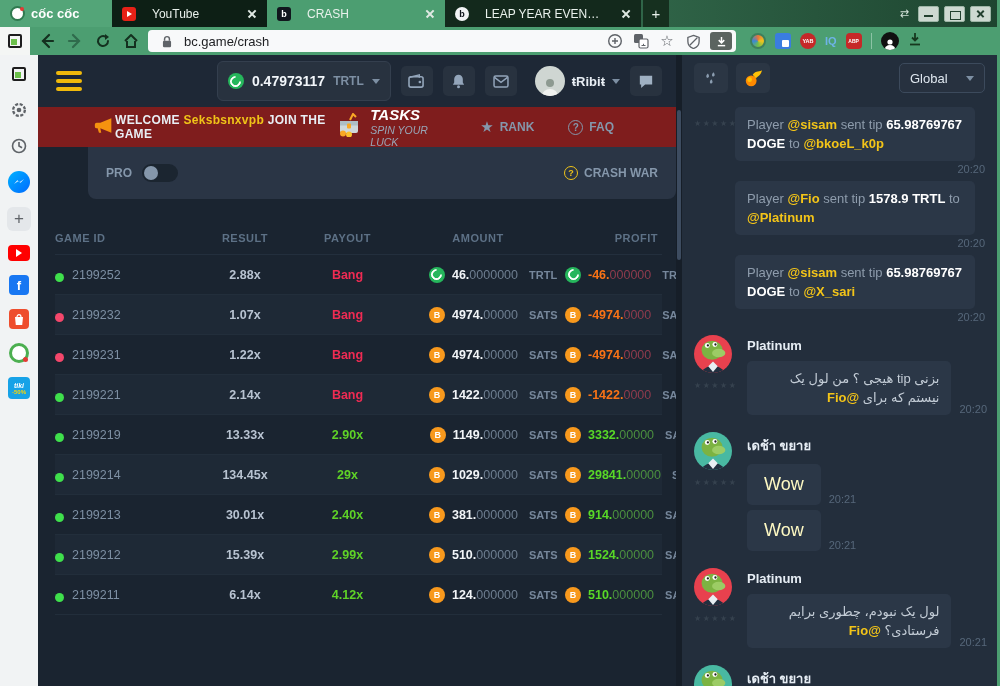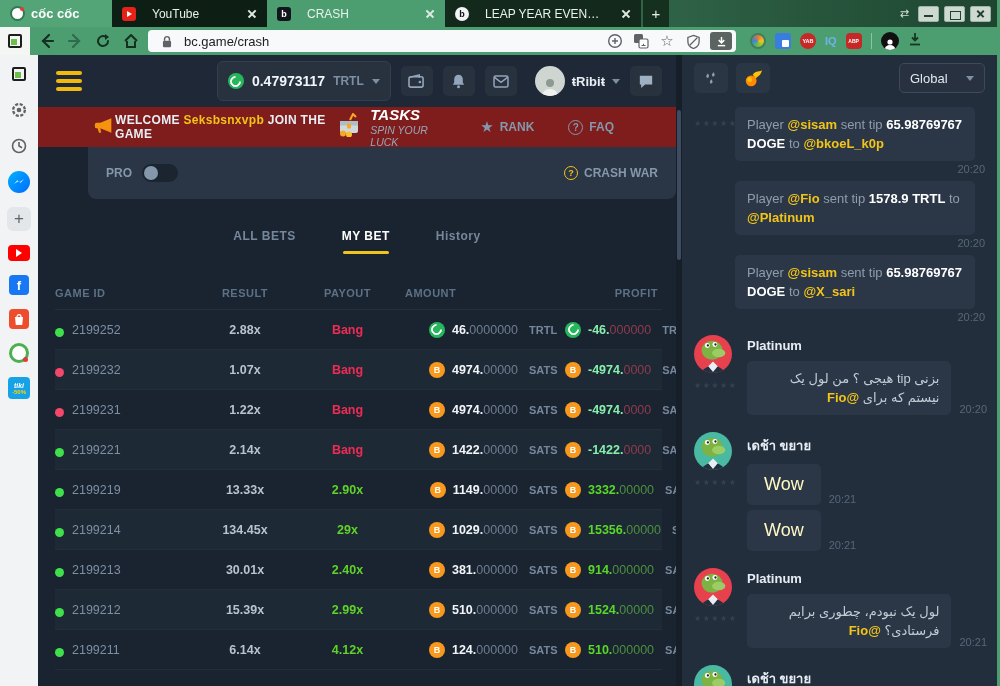--- a/index.html
+++ b/index.html
@@ -112,34 +112,34 @@
   .q-yellow { width:14px; height:14px; border-radius:50%; border:1.5px solid #f0c418; color:#f0c418; font-size:9px; font-weight:700; display:flex; align-items:center; justify-content:center; }
 
   .bets-tabs { margin-top:30px; display:flex; justify-content:center; gap:46px; flex:none; }
   .btab { font-size:12px; font-weight:700; color:#76879b; letter-spacing:.5px; padding-bottom:11px; position:relative; cursor:pointer; }
   .btab.active { color:#fff; }
   .btab.active:after { content:""; position:absolute; left:50%; transform:translateX(-50%); bottom:0; width:46px; height:3px; background:#f0c418; border-radius:2px; }
 
   .bets-table { margin-top:22px; padding:0 14px 0 17px; flex:1; overflow:hidden; }
   .thead,.trow { display:grid; grid-template-columns:145px 90px 115px 160px 1fr; align-items:center; }
   .thead { height:34px; font-size:11px; font-weight:700; color:#5d7186; letter-spacing:.5px; border-bottom:1px solid #232f3d; }
-  .h-id{ text-align:left; } .h-result,.h-payout{ text-align:center; } .h-amount{ text-align:left; padding-right:14px; } .h-profit{ text-align:right; padding-right:4px; }
+  .h-id{ text-align:left; } .h-result,.h-payout{ text-align:center; } .h-amount{ text-align:center; padding-right:14px; } .h-profit{ text-align:right; padding-right:4px; }
   .trow { height:40px; font-size:12.5px; border-bottom:1px solid #222e3b; }
   .trow.alt { background:#1e2936; }
   .c-id { display:flex; align-items:flex-end; gap:8px; color:#7d8fa3; }
   .dot { width:9px; height:9px; border-radius:50%; flex:none; }
   .dot.green { background:#3fe04c; } .dot.pink { background:#f4476b; }
   .c-result { text-align:center; color:#b8c3d1; font-weight:700; }
   .c-payout { text-align:center; font-weight:700; }
   .c-payout.bang { color:#ef2b53; } .c-payout.win { color:#5fd327; }
   .c-amount,.c-profit { display:flex; align-items:center; justify-content:flex-end; gap:7px; }
   .num { white-space:nowrap; }
   .c-amount .main { color:#f2f5f8; } .c-amount .faded { color:#6e7e90; }
   .main { font-weight:700; } .faded { font-weight:400; }
-  .c-profit.loss .main { color:#86efac; } .c-profit.loss .faded { color:#8f3b4d; }
+  .c-profit.loss .main { color:#f97316; } .c-profit.loss .faded { color:#8f3b4d; }
   .c-profit.win .main { color:#58d827; } .c-profit.win .faded { color:#4b8f3f; }
   .cur { color:#76879b; font-size:11px; font-weight:700; width:36px; text-align:left; margin-left:4px; }
 
   
   .page-scrollbar { width:6px; background:#161e28; flex:none; position:relative; }
   .page-scrollbar .thumb { position:absolute; top:55px; left:1px; width:4px; height:150px; background:#3d4c60; border-radius:2px; }
 
   
   .chat { width:315px; flex:none; background:#232e3c; display:flex; flex-direction:column; overflow:hidden; }
   .chat-header { height:46px; display:flex; align-items:center; padding:0 12px; gap:8px; flex:none; }
@@ -416,25 +416,20 @@
         <span class="pro-label">PRO</span>
         <span class="toggle">
             <span class="knob"></span>
           </span>
         <div class="crashwar">
           <span class="q-yellow">?</span>
           <span>CRASH WAR</span>
         </div>
       </div>
 
-      <div class="bets-tabs">
-        <span class="btab">ALL BETS</span>
-        <span class="btab active">MY BET</span>
-        <span class="btab">History</span>
-      </div>
 
       <div class="bets-table">
         <div class="thead">
           <span class="h-id">GAME ID</span>
           <span class="h-result">RESULT</span>
           <span class="h-payout">PAYOUT</span>
           <span class="h-amount">AMOUNT</span>
           <span class="h-profit">PROFIT</span>
         </div>
         <div id="bets-body">
@@ -535,21 +530,21 @@
     </div>
     <div class="c-result">134.45x</div>
     <div class="c-payout win">29x</div>
     <div class="c-amount">
       <span class="coin btc"></span>
       <span class="num"><b class="main">1029.</b><span class="faded">00000</span></span>
       <span class="cur">SATS</span>
     </div>
     <div class="c-profit win">
       <span class="coin btc"></span>
-      <span class="num"><b class="main">15356.</b><span class="faded">00000</span></span>
+      <span class="num"><b class="main">29841.</b><span class="faded">00000</span></span>
       <span class="cur">SATS</span>
     </div>
   </div>
             <div class="trow">
     <div class="c-id">
       <span class="dot green"></span>
       <span class="idt">2199213</span>
     </div>
     <div class="c-result">30.01x</div>
     <div class="c-payout win">2.40x</div>

